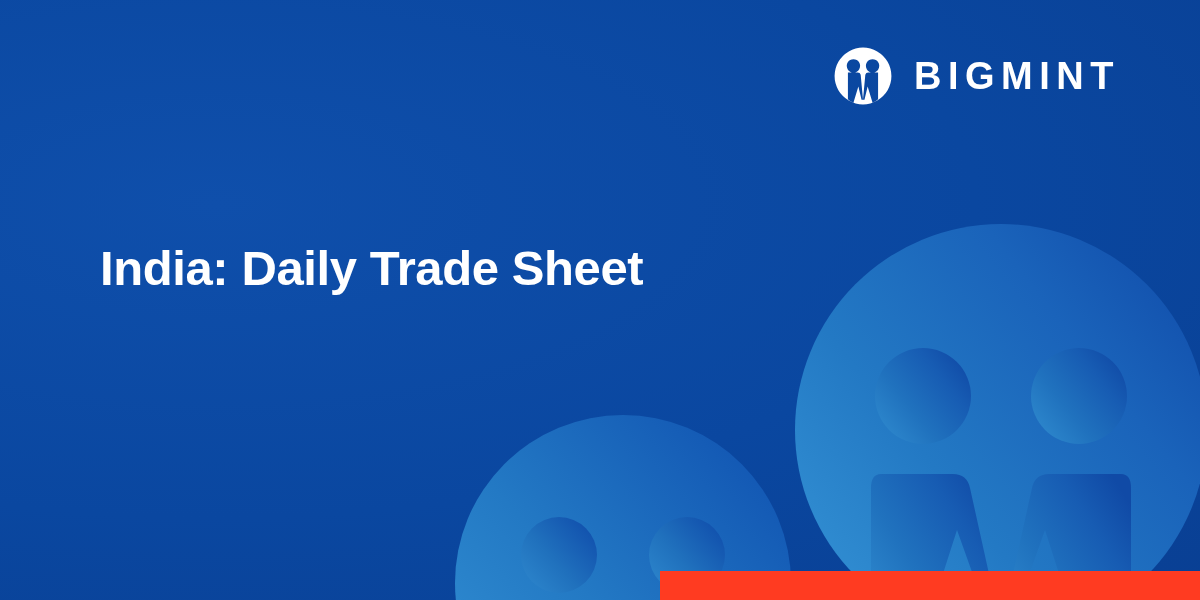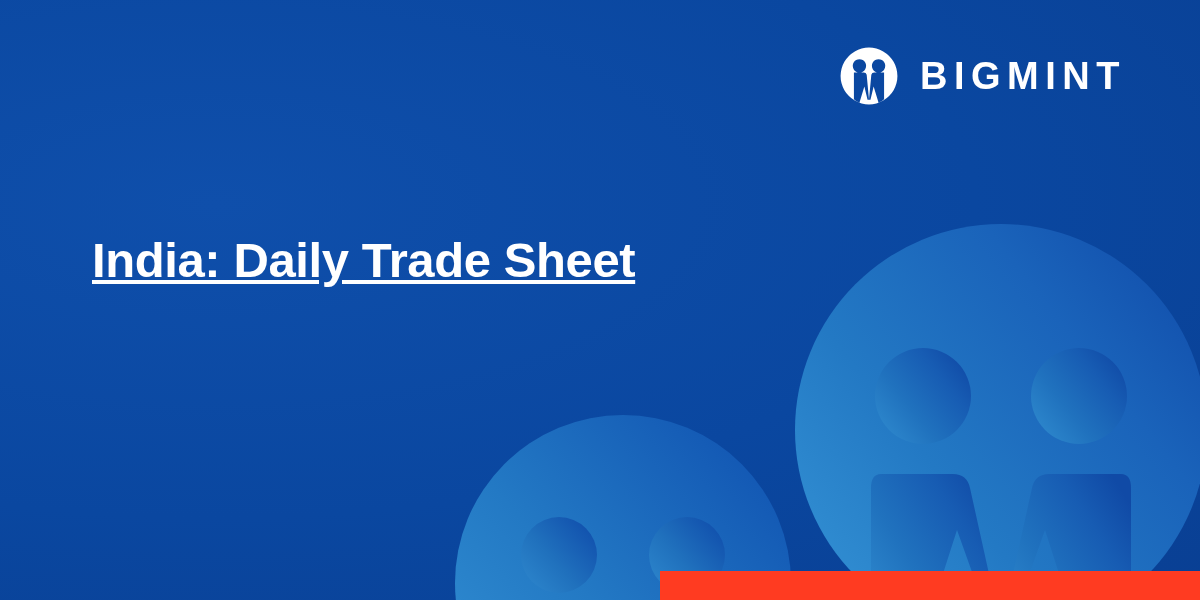--- a/index.html
+++ b/index.html
@@ -39,21 +39,21 @@
   #watermark-small {
     left: 455px;
     top: 415px;
     width: 336px;
     height: 336px;
   }
 
   
   #brand-logo {
     position: absolute;
-    right: 74px;
+    right: 80px;
     top: 47px;
     display: flex;
     align-items: center;
     gap: 22px;
     justify-content: space-between;
   }
   #brand-mark {
     width: 58px;
     height: 58px;
     display: block;
@@ -75,23 +75,22 @@
     left: 84px;
     top: 226px;
     width: 700px;
   }
   #page-title {
     color: #ffffff;
     font-size: 49px;
     font-weight: bold;
     line-height: 1.1;
     letter-spacing: -0.4px;
-    margin: 8px;
+    margin: 16px;
     white-space: nowrap;
-    text-decoration: underline;
   }
   #page-subtitle {
     color: #ffffff;
     font-size: 41px;
     font-weight: normal;
     line-height: 1.18;
     letter-spacing: -0.2px;
     margin: 6px 0 0 0;
     white-space: nowrap;
   }

